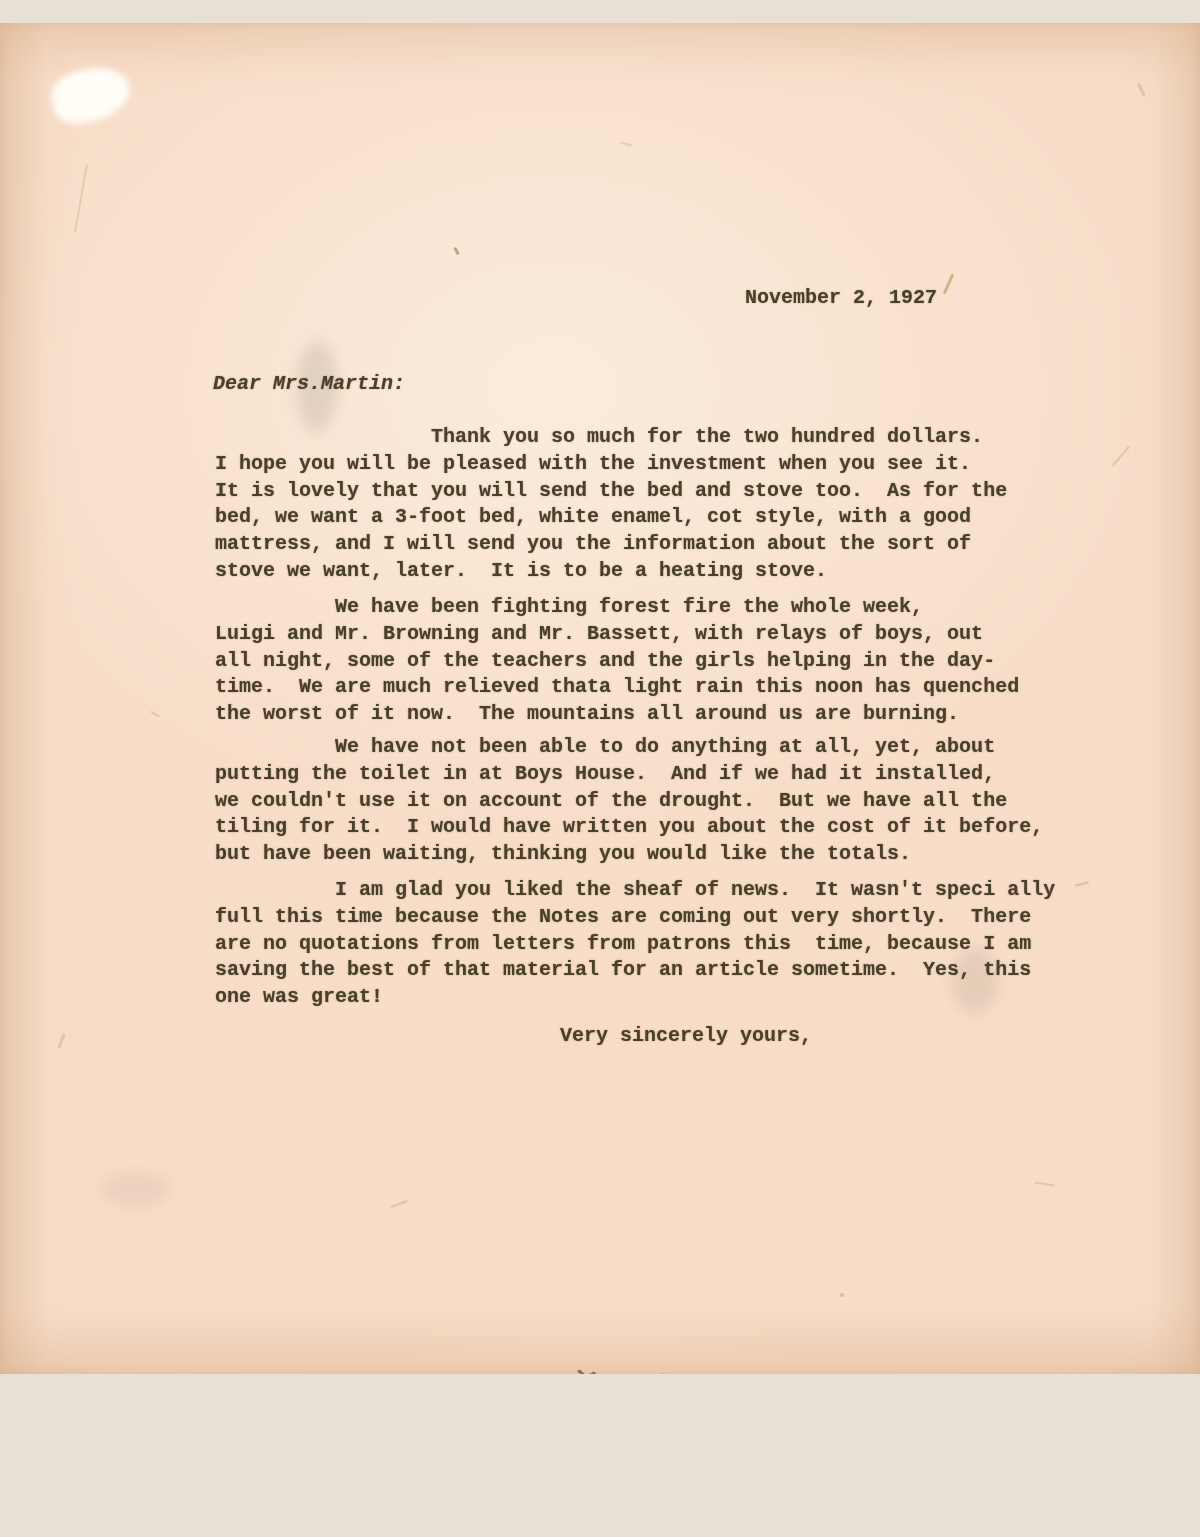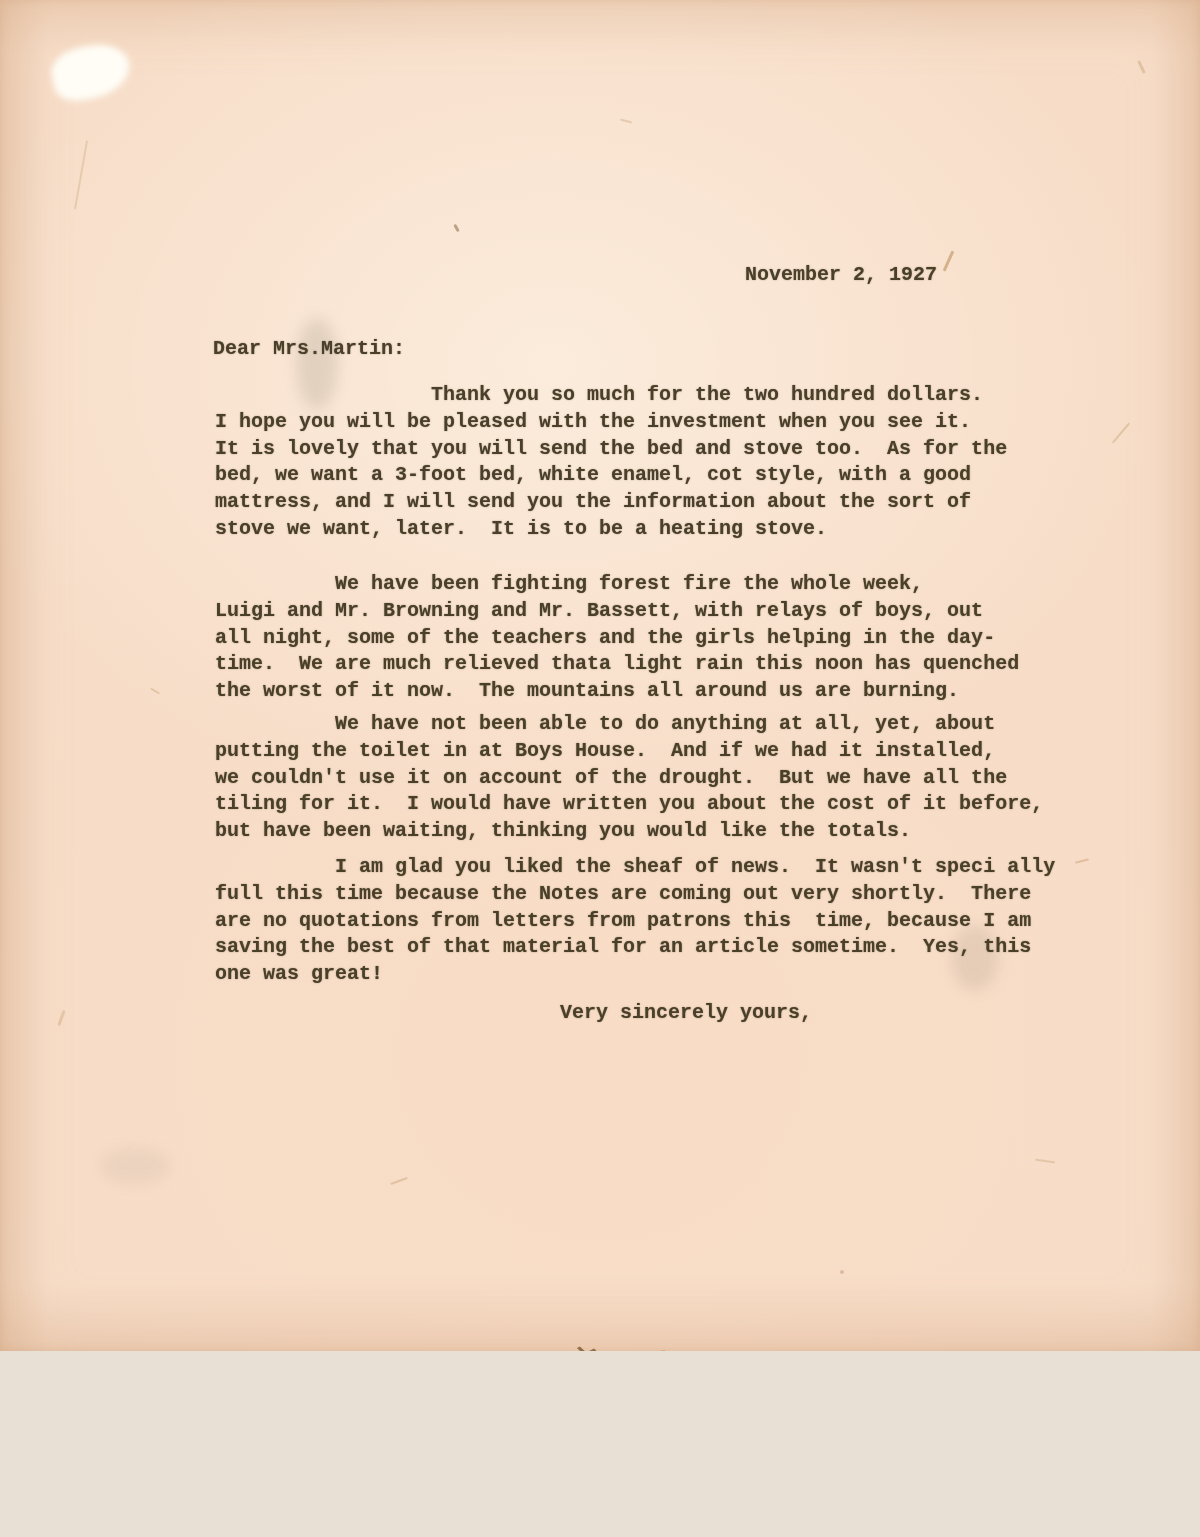--- a/index.html
+++ b/index.html
@@ -9,36 +9,37 @@
     height: 1351px;
     overflow: hidden;
     background-color: #f7ddc8;
     background-image:
       radial-gradient(ellipse 850px 650px at 46% 27%, rgba(255,246,233,0.60), rgba(255,246,233,0) 72%),
       radial-gradient(ellipse 900px 800px at 50% 78%, rgba(250,219,195,0.40), rgba(250,219,195,0) 75%),
       linear-gradient(90deg, rgba(214,172,138,0.30) 0%, rgba(214,172,138,0) 4%, rgba(214,172,138,0) 96%, rgba(214,172,138,0.28) 100%),
       linear-gradient(180deg, rgba(224,184,150,0.26) 0%, rgba(224,184,150,0) 4%, rgba(224,184,150,0) 95%, rgba(221,178,146,0.30) 100%);
     box-shadow: inset 0 0 70px rgba(205,158,118,0.30), inset 0 0 8px rgba(190,142,100,0.25);
     font-family: "Liberation Mono", monospace;
+    margin-top: 23px;
   }
   .typed {
     position: absolute;
     color: #4a4029;
     font-family: "Liberation Mono", monospace;
     font-size: 20px;
     font-weight: bold;
     line-height: 26.8px;
     white-space: pre;
     letter-spacing: 0px;
     text-shadow: 0 0 1.5px rgba(74,64,41,0.55);
   }
   .date-line      { left: 745px; top: 262px; }
-  .salutation     { left: 213px; top: 336px; }
+  .salutation     { left: 213px; top: 348px; font-style: italic; }
   .para           { left: 215px; }
-  .para-1         { top: 382px; }
+  .para-1         { top: 401px; }
   .para-2         { top: 571px; font-family: Liberation Mono, monospace; }
   .para-3         { top: 711px; }
   .para-4         { top: 854px; }
   .closing        { left: 560px; top: 1000px; text-align: center; }
   .watermark {
     position: absolute;
     left: 780px; top: 1440px;
     font-family: "Liberation Sans", sans-serif;
     font-size: 20px;
     font-weight: normal;

